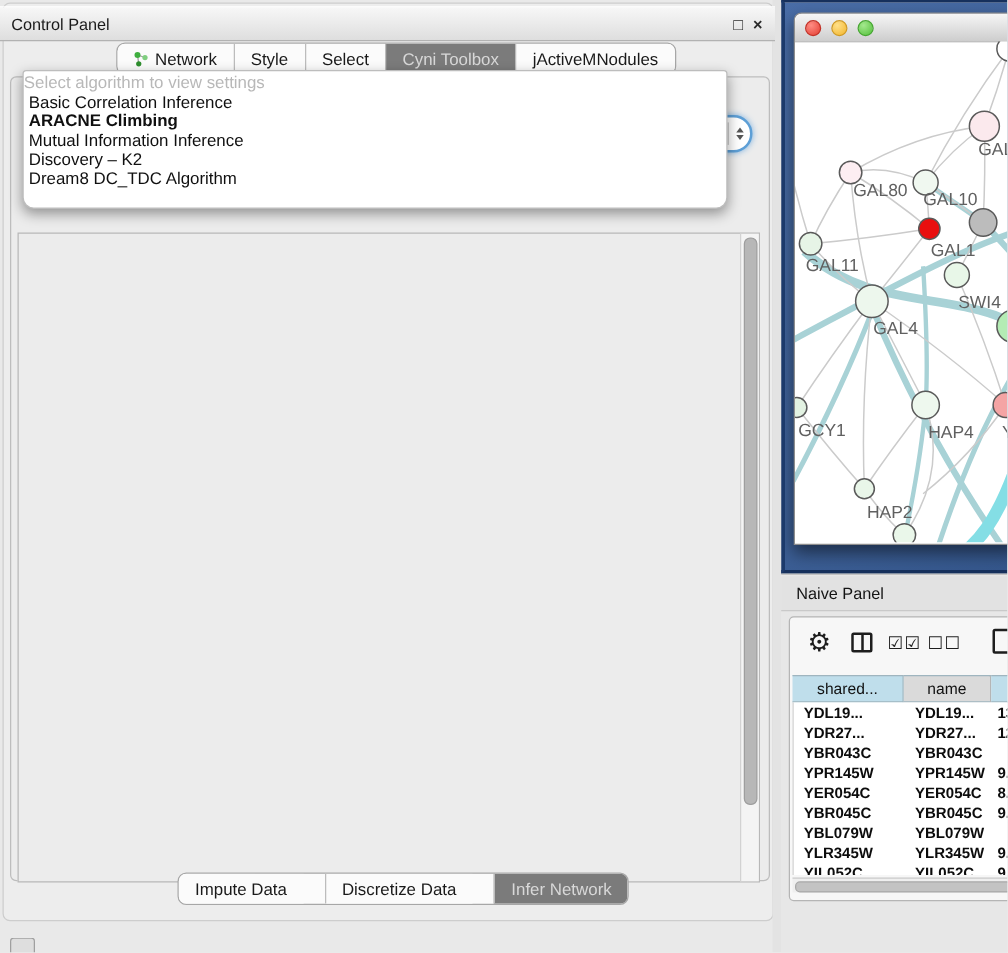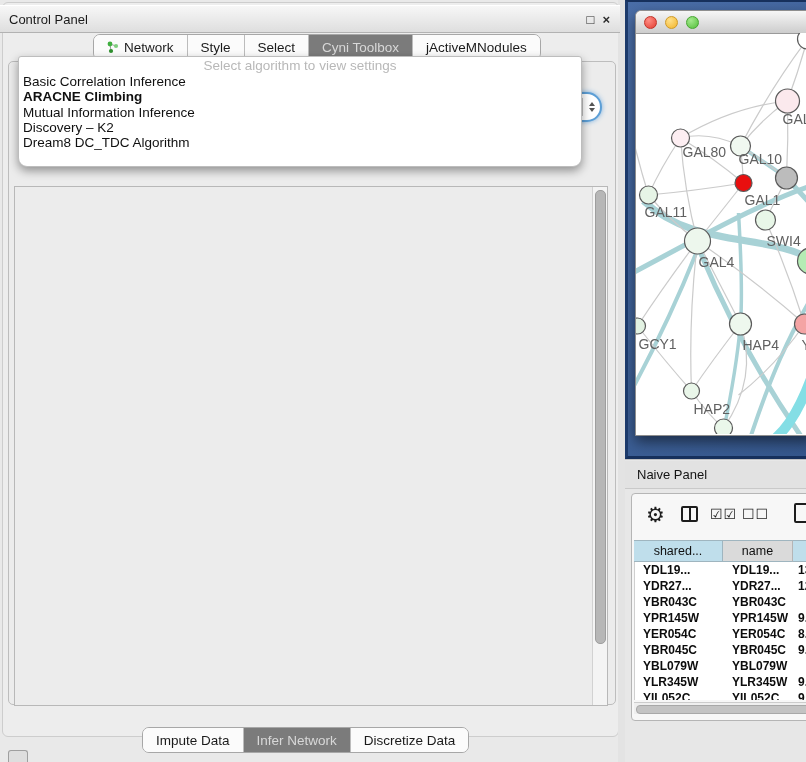--- a/index.html
+++ b/index.html
@@ -19,21 +19,21 @@
   .cp-content{left:8px;top:61px;width:606px;height:642px;border:1px solid #bdbdbd;border-radius:5px;background:#ececec;z-index:1;}
   
   .combo{background:#fff;border:1px solid #a6a6a6;border-radius:13px;display:flex;align-items:center;font-size:13.5px;color:#111;padding-left:12px;box-sizing:border-box;}
   .combo .spin{position:absolute;right:5px;top:50%;transform:translateY(-50%);display:flex;flex-direction:column;align-items:center;padding-left:6px;border-left:1px solid #c2c2c2;height:70%;justify-content:center;}
   .tri-up{width:0;height:0;border-left:3.5px solid transparent;border-right:3.5px solid transparent;border-bottom:4.5px solid #555;margin-bottom:2px;}
   .tri-dn{width:0;height:0;border-left:3.5px solid transparent;border-right:3.5px solid transparent;border-top:4.5px solid #555;}
   .combo-focus{left:26px;top:92px;width:576px;height:30px;border:2px solid #5d9fd6;box-shadow:0 0 5px #7ab0e0;border-radius:15px;z-index:3;}
   .combo-net{left:40px;top:154px;width:558px;height:28px;background:#f1f1f1;color:#9f9f9f;z-index:3;}
   
   .popup{left:18px;top:56px;width:562px;height:109px;background:#fff;border:1px solid #bdbdbd;border-radius:3px 3px 9px 9px;box-shadow:0 4px 10px rgba(0,0,0,.38);z-index:30;}
-  .pp-ph{height:17px;line-height:17px;text-align:center;color:#b8b8b8;font-size:13.5px;}
+  .pp-ph{height:17px;line-height:17px;text-align:left;color:#b8b8b8;font-size:13.5px;}
   .pp-item{height:15.3px;line-height:15.3px;font-size:13.5px;color:#101010;padding-left:4px;white-space:nowrap;}
   .pp-item.bold{font-weight:bold;}
   
   .scrollpane{left:14px;top:186px;width:592px;height:518px;border:1px solid #b8b8b8;background:#ececec;z-index:2;}
   .sb-v{position:absolute;right:0;top:0;width:14px;height:100%;background:#f4f4f4;border-left:1px solid #d2d2d2;}
   .sb-v .thumb{position:absolute;left:2px;top:3px;width:9px;height:452px;background:#b7b7b7;border:1px solid #9e9e9e;border-radius:5px;}
   .groupbox{border:1px solid #b6b6b6;border-radius:3px;}
   .gb-title{position:absolute;top:-9px;left:8px;background:#ececec;padding:0 4px;font-size:13px;white-space:nowrap;display:flex;align-items:center;gap:4px;}
   .t-dark{color:#2e2e2e;}
   .t-blue{color:#2a35e8;}
@@ -226,29 +226,29 @@
     <div class="list-sb">
         <div class="thumb"></div>
       </div>
   </div>
   <div class="abs hsb" style="left:28px;top:663px;width:552px;height:10px;">
       <div class="thumb"></div>
     </div>
 
   <div class="abs btn" style="left:271px;top:680px;width:70px;height:21px;">Apply</div>
 
-  <div class="abs tabbar" style="left:142px;top:727px;">
+  <div class="abs tabbar" style="left:142px;top:698px;gap:17px;">
     <div class="tab first">
         <span>Impute Data</span>
       </div>
+    <div class="tab">
+        <span>Discretize Data</span>
+      </div>
     <div class="tab sel">
         <span>Infer Network</span>
-      </div>
-    <div class="tab">
-        <span>Discretize Data</span>
       </div>
   </div>
 
   <div class="abs mini-corner"></div>
   <div class="abs divider"></div>
   <div class="abs split-arrow"></div>
 
   <div class="abs net-frame">
     <div class="mac-window">
       <div class="mac-titlebar">

